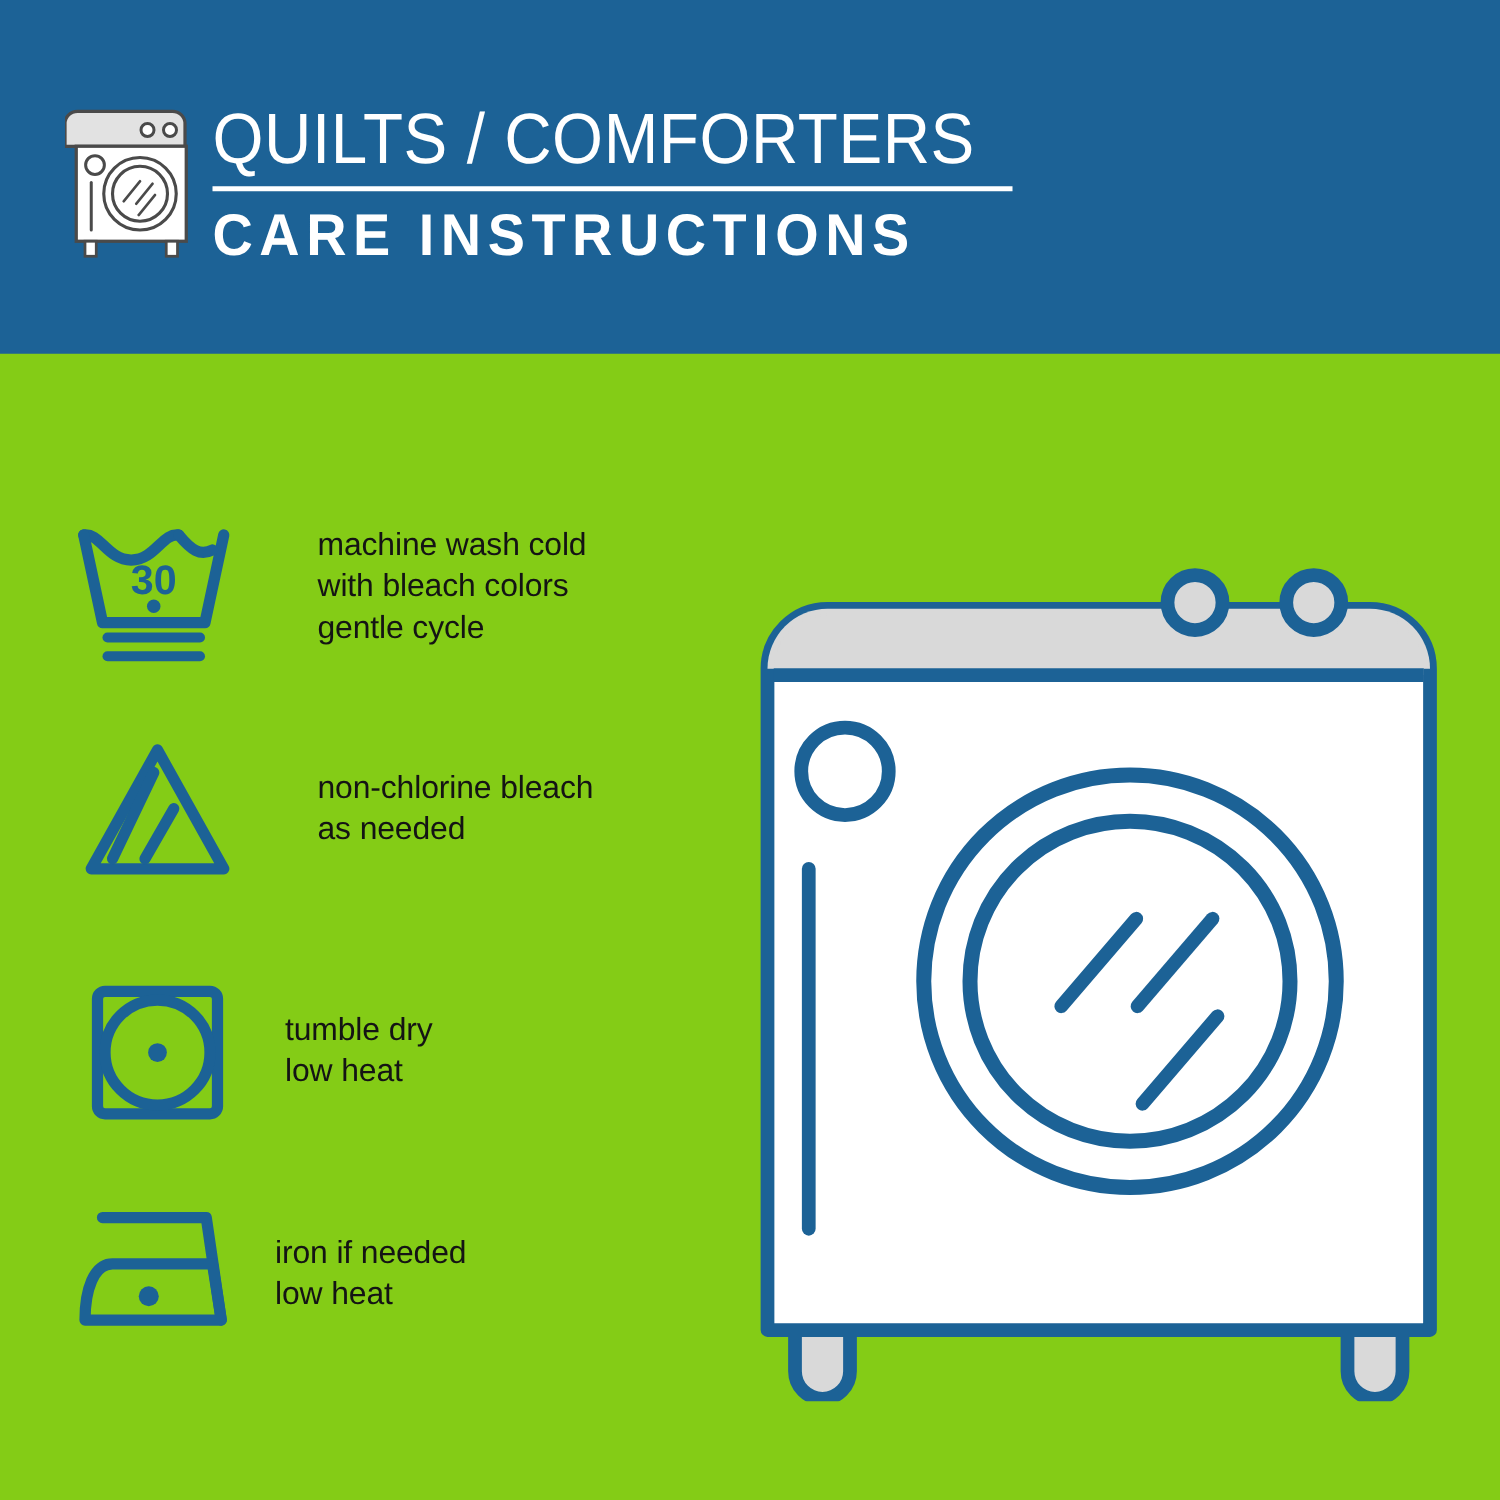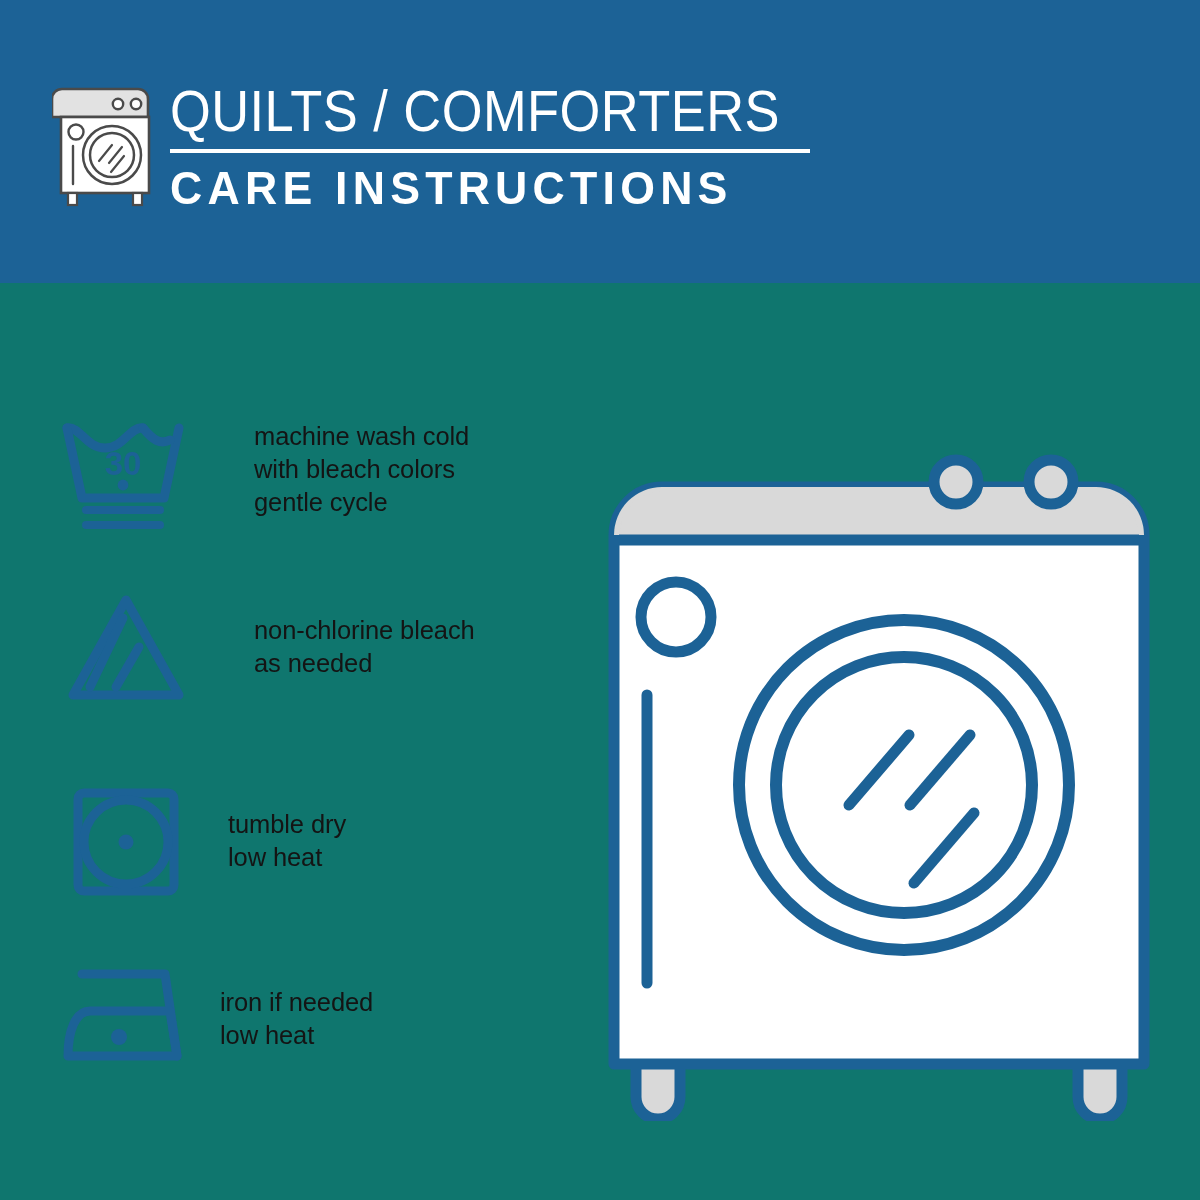--- a/index.html
+++ b/index.html
@@ -4,21 +4,21 @@
 <style>
   html, body {
     margin: 0;
     padding: 0;
     background: #ffffff;
   }
   #page {
     position: relative;
     width: 1200px;
     height: 1200px;
-    background: #0f766e;
+    background: #84cc16;
     overflow: hidden;
     font-family: "Liberation Sans", sans-serif;
   }
 
   
   #header-band {
     position: absolute;
     left: 0; top: 0;
     width: 1200px;
     height: 283px;

